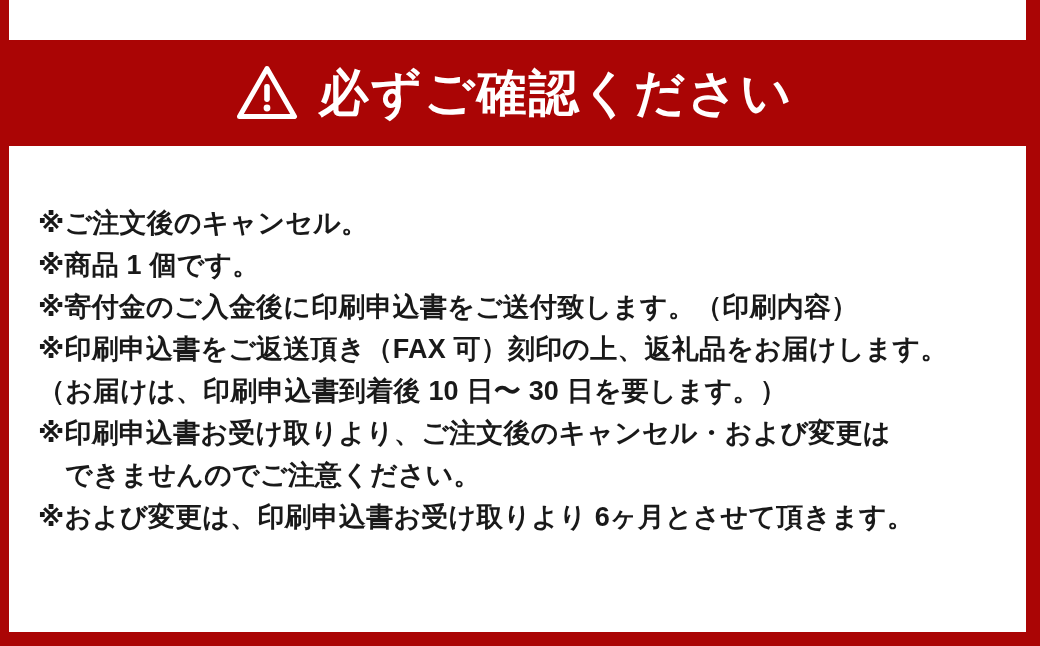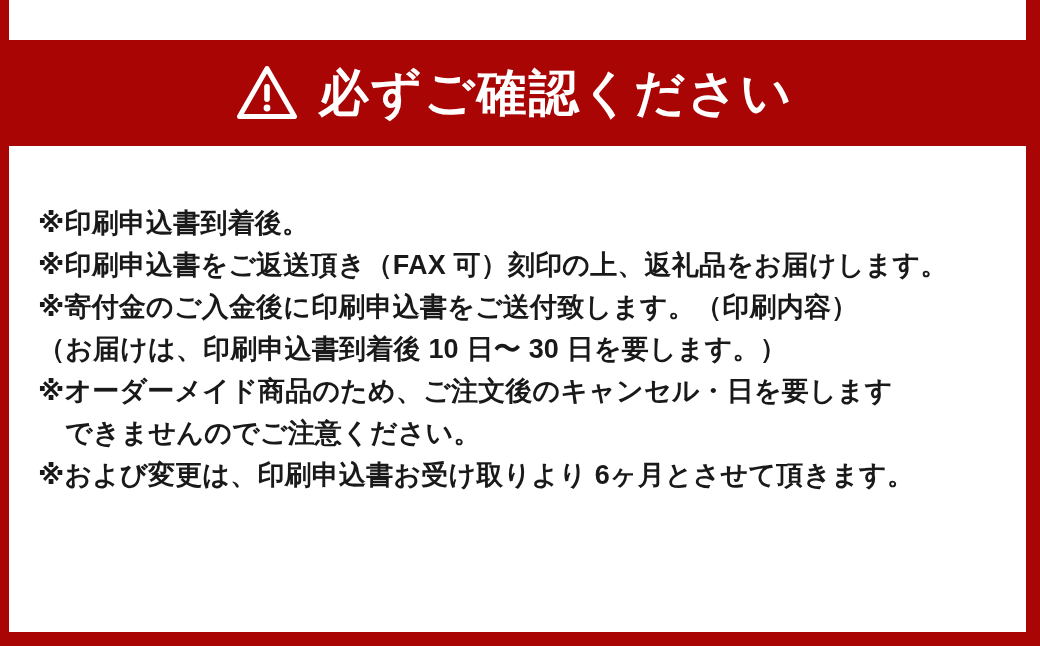--- a/index.html
+++ b/index.html
@@ -97,22 +97,23 @@
       <svg class="warn-icon" viewBox="0 0 66 60" aria-hidden="true">
         <path d="M33 5.5 L60.5 53.5 L5.5 53.5 Z" fill="none" stroke="#ffffff" stroke-width="5" stroke-linejoin="round" stroke-linecap="round"></path>
         <rect x="30.2" y="21" width="5.6" height="18" rx="2.4" fill="#ffffff"></rect>
         <circle cx="33" cy="45" r="3.4" fill="#ffffff"></circle>
       </svg>
       <div class="header-title">必ずご確認ください</div>
     </div>
   </div>
 
   <div class="notice-body">
-    <div class="notice-line">※印刷申込書到着後。</div>
+    <div class="notice-line">※ご注文後のキャンセル。</div>
+    <div class="notice-line">※商品 1 個です。</div>
+    <div class="notice-line">※寄付金のご入金後に印刷申込書をご送付致します。（印刷内容）</div>
     <div class="notice-line">※印刷申込書をご返送頂き（FAX 可）刻印の上、返礼品をお届けします。</div>
-    <div class="notice-line">※寄付金のご入金後に印刷申込書をご送付致します。（印刷内容）</div>
     <div class="notice-line">（お届けは、印刷申込書到着後 10 日〜 30 日を要します。）</div>
-    <div class="notice-line">※オーダーメイド商品のため、ご注文後のキャンセル・日を要します</div>
+    <div class="notice-line">※印刷申込書お受け取りより、ご注文後のキャンセル・および変更は</div>
     <div class="notice-line indent-1">できませんのでご注意ください。</div>
     <div class="notice-line">※および変更は、印刷申込書お受け取りより 6ヶ月とさせて頂きます。</div>
   </div>
 
 </div>
 
 </body></html>

